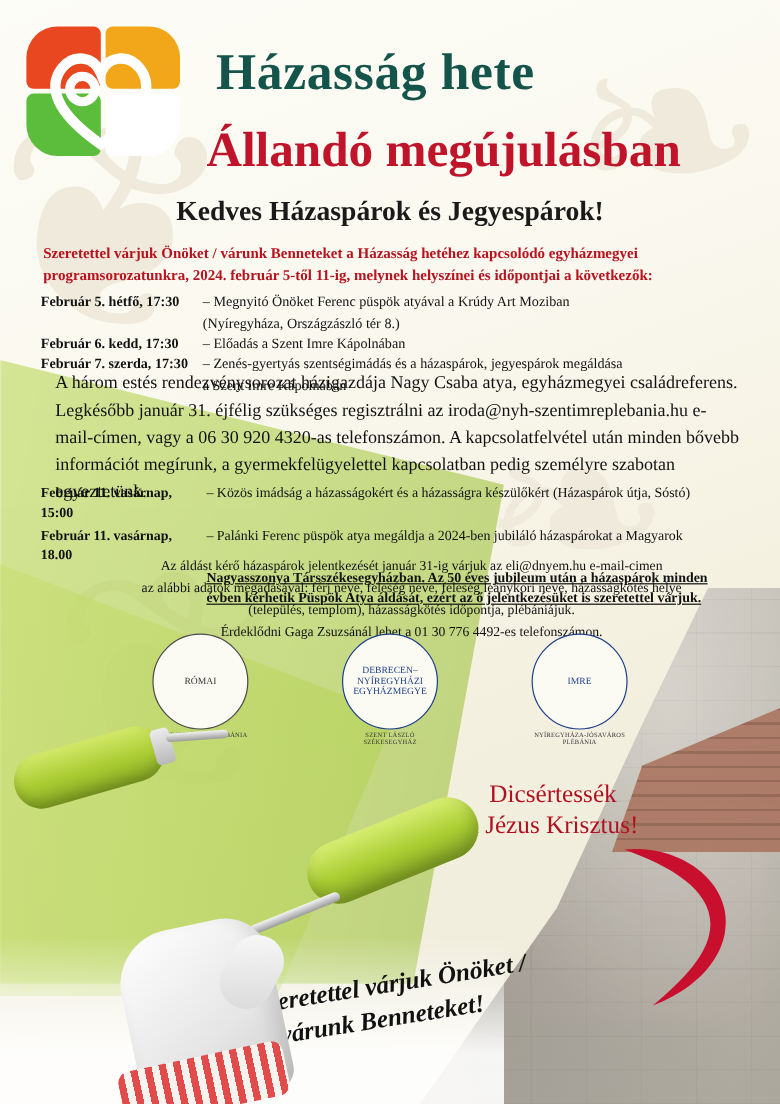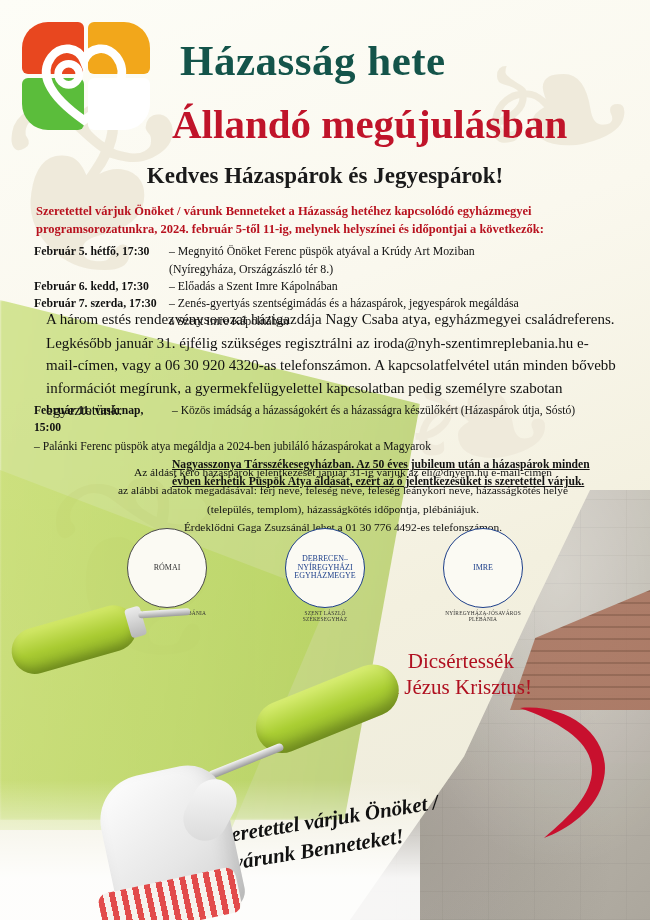--- a/index.html
+++ b/index.html
@@ -322,20 +322,21 @@
     <p>A három estés rendezvénysorozat házigazdája Nagy Csaba atya, egyházmegyei családreferens.</p>
     <p>Legkésőbb január 31. éjfélig szükséges regisztrálni az iroda@nyh-szentimreplebania.hu e-mail-címen, vagy a 06 30 920 4320-as telefonszámon. A kapcsolatfelvétel után minden bővebb információt megírunk, a gyermekfelügyelettel kapcsolatban pedig személyre szabotan egyeztetünk.</p>
   </div>
 
   <div class="sched2">
     <div class="row">
       <div class="when">Február 11. vasárnap, 15:00</div>
       <div class="what">– Közös imádság a házasságokért és a házasságra készülőkért (Házaspárok útja, Sóstó)</div>
     </div>
     <div class="row">
+      <div class="when">Február 11. vasárnap, 18.00</div>
       <div class="what">– Palánki Ferenc püspök atya megáldja a 2024-ben jubiláló házaspárokat a Magyarok</div>
     </div>
     <div class="cont">Nagyasszonya Társszékesegyházban. Az 50 éves jubileum után a házaspárok minden évben kérhetik Püspök Atya áldását, ezért az ő jelentkezésüket is szeretettel várjuk.</div>
   </div>
 
   <div class="para2">
     <p>Az áldást kérő házaspárok jelentkezését január 31-ig várjuk az eli@dnyem.hu e-mail-cimen</p>
     <p>az alábbi adatok megadásával: férj neve, feleség neve, feleség leánykori neve, házasságkötés helye</p>
     <p>(település, templom), házasságkötés időpontja, plébániájuk.</p>
     <p>Érdeklődni Gaga Zsuzsánál lehet a 01 30 776 4492-es telefonszámon.</p>

